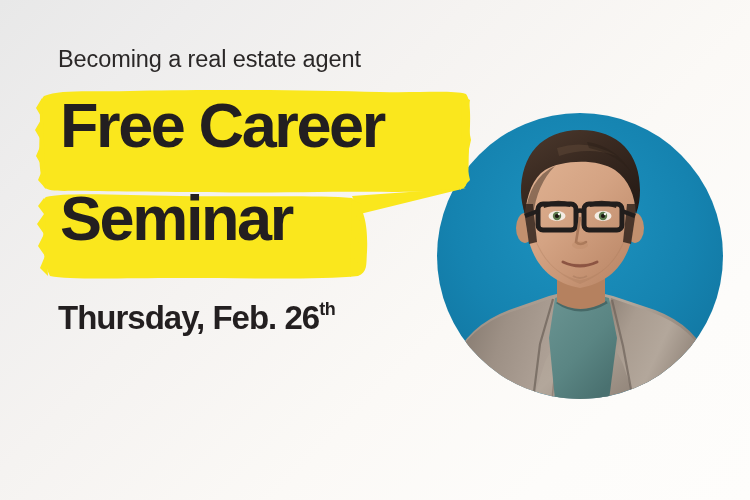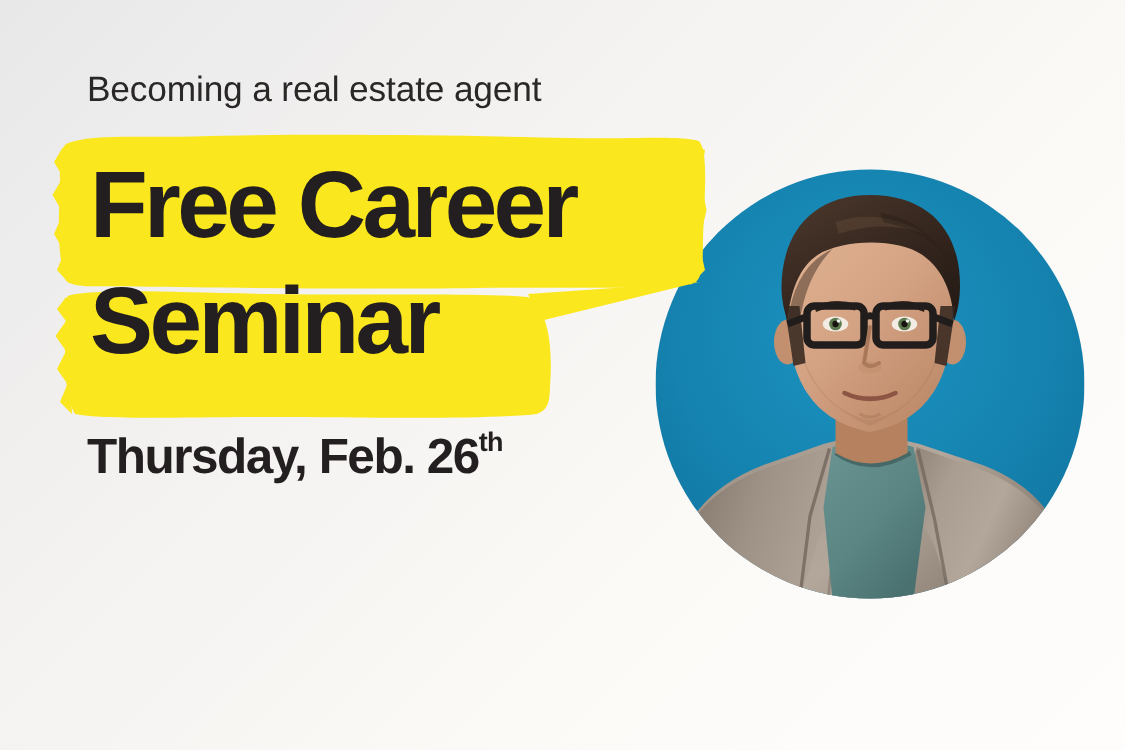--- a/index.html
+++ b/index.html
@@ -54,37 +54,37 @@
     left:58px; top:46px;
     font-size:23.5px;
     font-weight:400;
     letter-spacing:-0.1px;
     color:#2a2727;
     white-space:nowrap;
   }
 
   #headline {
     position:absolute;
-    left:60px; top:107px;
+    left:60px; top:95px;
     width:420px;
   }
   .headline-line {
     font-size:63px;
     font-weight:700;
     line-height:0.97;
     letter-spacing:-2.4px;
     color:#231f20;
     white-space:nowrap;
     display:block;
   }
-  #headline-line-2 { margin-top:16px; }
+  #headline-line-2 { margin-top:32px; }
 
   #event-details {
     position:absolute;
-    left:58px; top:283px;
+    left:58px; top:297px;
     width:410px;
   }
   .detail-line {
     font-size:33px;
     font-weight:700;
     line-height:1.28;
     letter-spacing:-1.0px;
     color:#231f20;
     white-space:nowrap;
     display:block;

